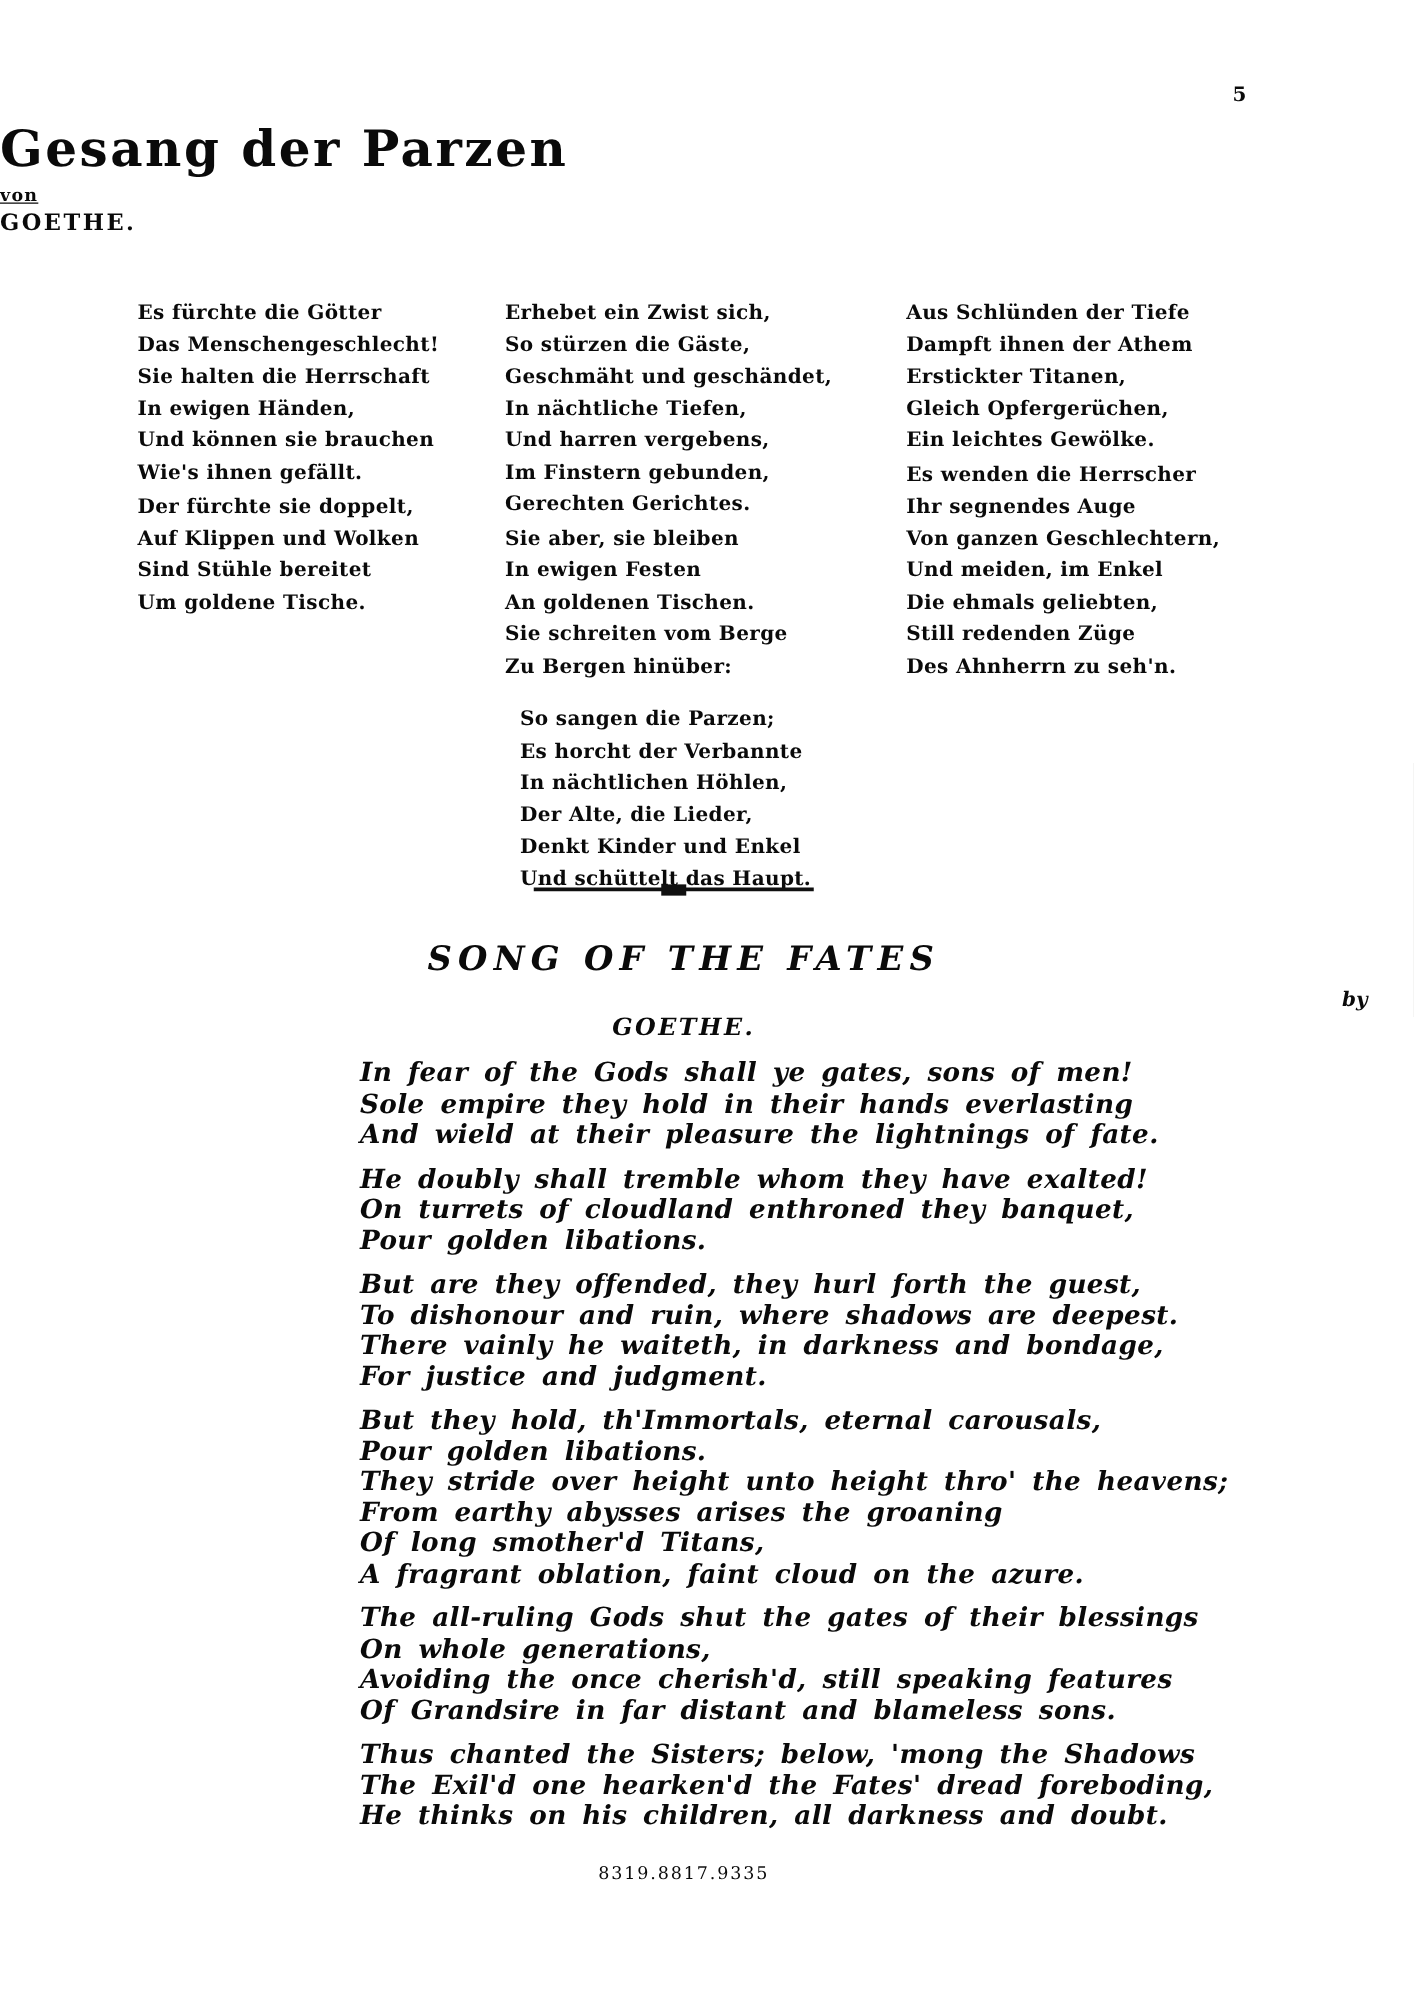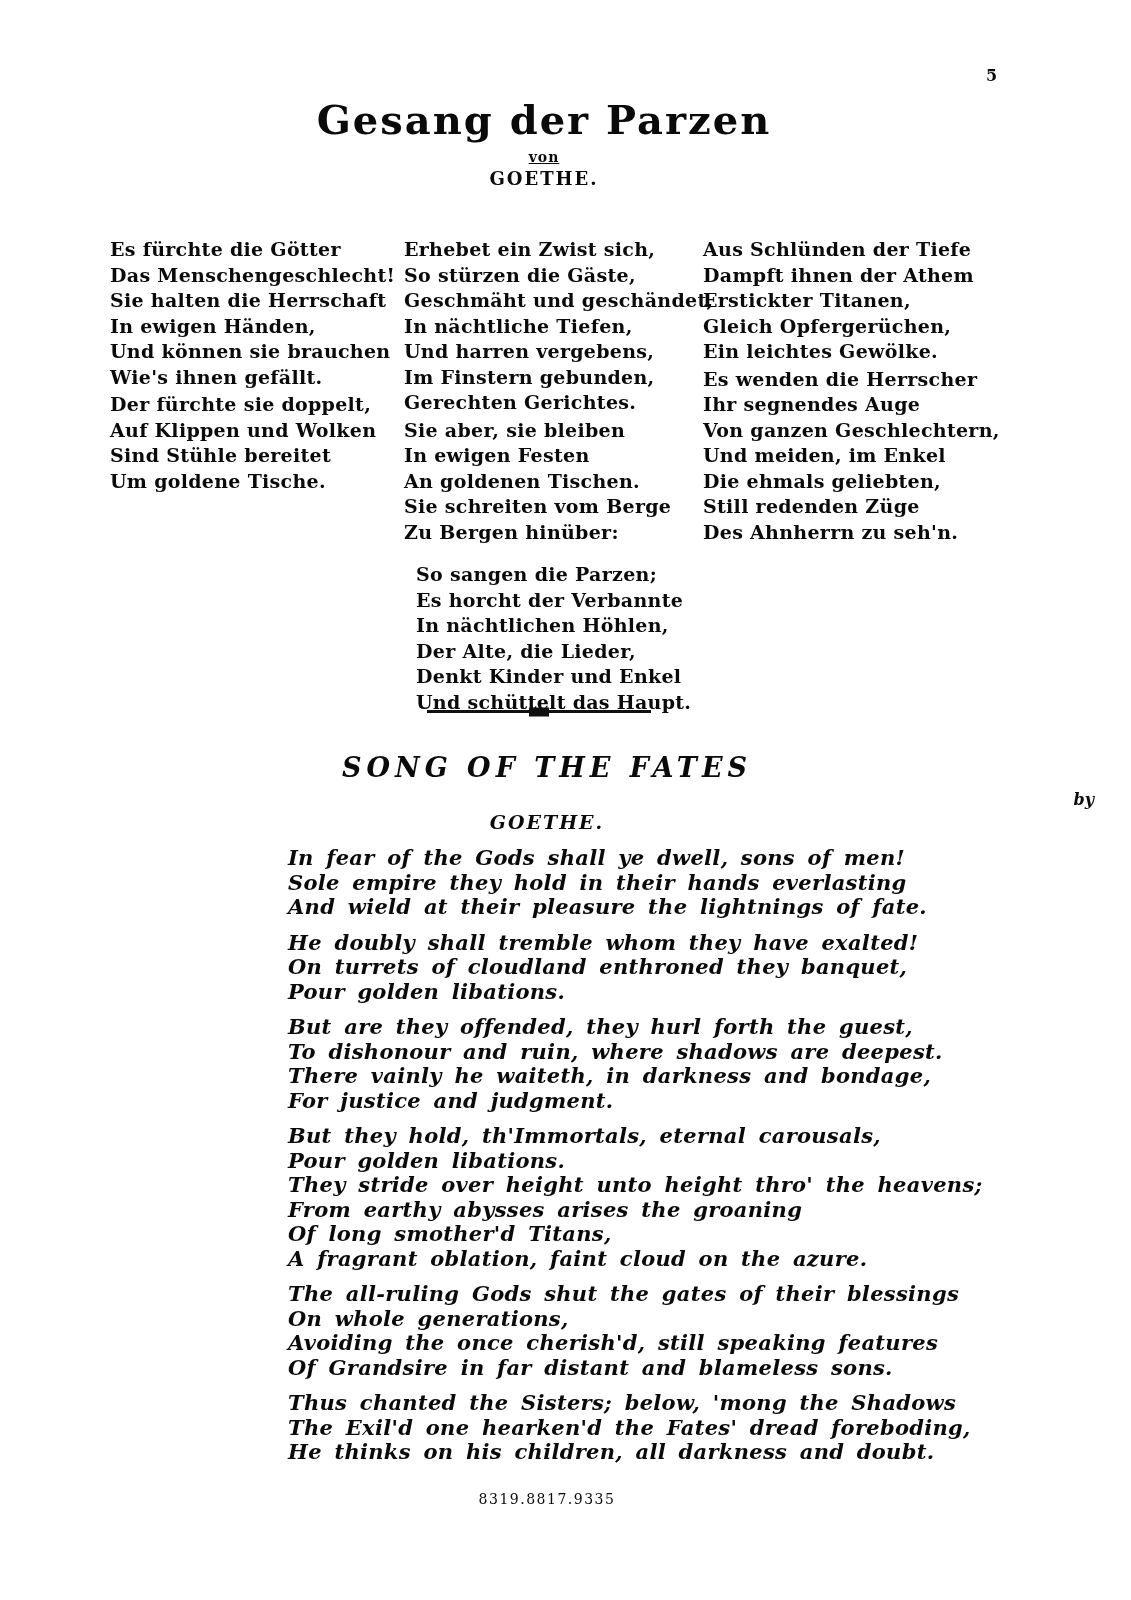--- a/index.html
+++ b/index.html
@@ -15,39 +15,38 @@
 
   
   .page-number {
     position:absolute; top:66px; left:986px;
     font-size:16px; font-weight:700;
   }
 
   
   .german-header {
     position:absolute; top:96px; left:0; width:1088px;
-    text-align:center;
   }
   .german-title {
     margin:0;
     font-size:40px; font-weight:700; line-height:48px;
     letter-spacing:2px;
   }
   .german-byline { font-size:14px; font-weight:700; margin-top:5px; letter-spacing:1px;text-decoration:underline; }
   .german-author { font-size:18px; font-weight:700; margin-top:3px; letter-spacing:2px; }
 
   
   .german-col {
     position:absolute; top:237px;
-    font-size:19px; font-weight:700; line-height:25.5px;
+    font-size:16px; font-weight:700; line-height:25.5px;
     letter-spacing:0.3px; white-space:nowrap;
   }
   #german-col-1 { left:110px; }
   #german-col-2 { left:404px; }
-  #german-col-3 { left:703px; }
+  #german-col-3 { left:725px; }
   .german-col .stanza + .stanza { margin-top:2px; }
   #german-col-2 .stanza-final { margin-top:17px; margin-left:12px; }
 
   
   .divider {
     position:absolute; top:710px; left:427px; width:224px; height:3px;
     background:#101010;
   }
   .divider .diamond {
     position:absolute; left:50%; top:50%;
@@ -166,21 +165,21 @@
   </div>
 
   <header class="english-header">
     <h2 class="english-title">SONG OF THE FATES</h2>
     <div class="english-byline">by</div>
     <div class="english-author">GOETHE.</div>
   </header>
 
   <section class="english-stanzas">
     <div class="stanza">
-        <div class="line">In fear of the Gods shall ye dwell, sons of men!</div>
+        <div class="line">In fear of the Gods shall ye gates, sons of men!</div>
         <div class="line">Sole empire they hold in their hands everlasting</div>
         <div class="line">And wield at their pleasure the lightnings of fate.</div>
       </div>
     <div class="stanza">
         <div class="line">He doubly shall tremble whom they have exalted!</div>
         <div class="line">On turrets of cloudland enthroned they banquet,</div>
         <div class="line">Pour golden libations.</div>
       </div>
     <div class="stanza">
         <div class="line">But are they offended, they hurl forth the guest,</div>

